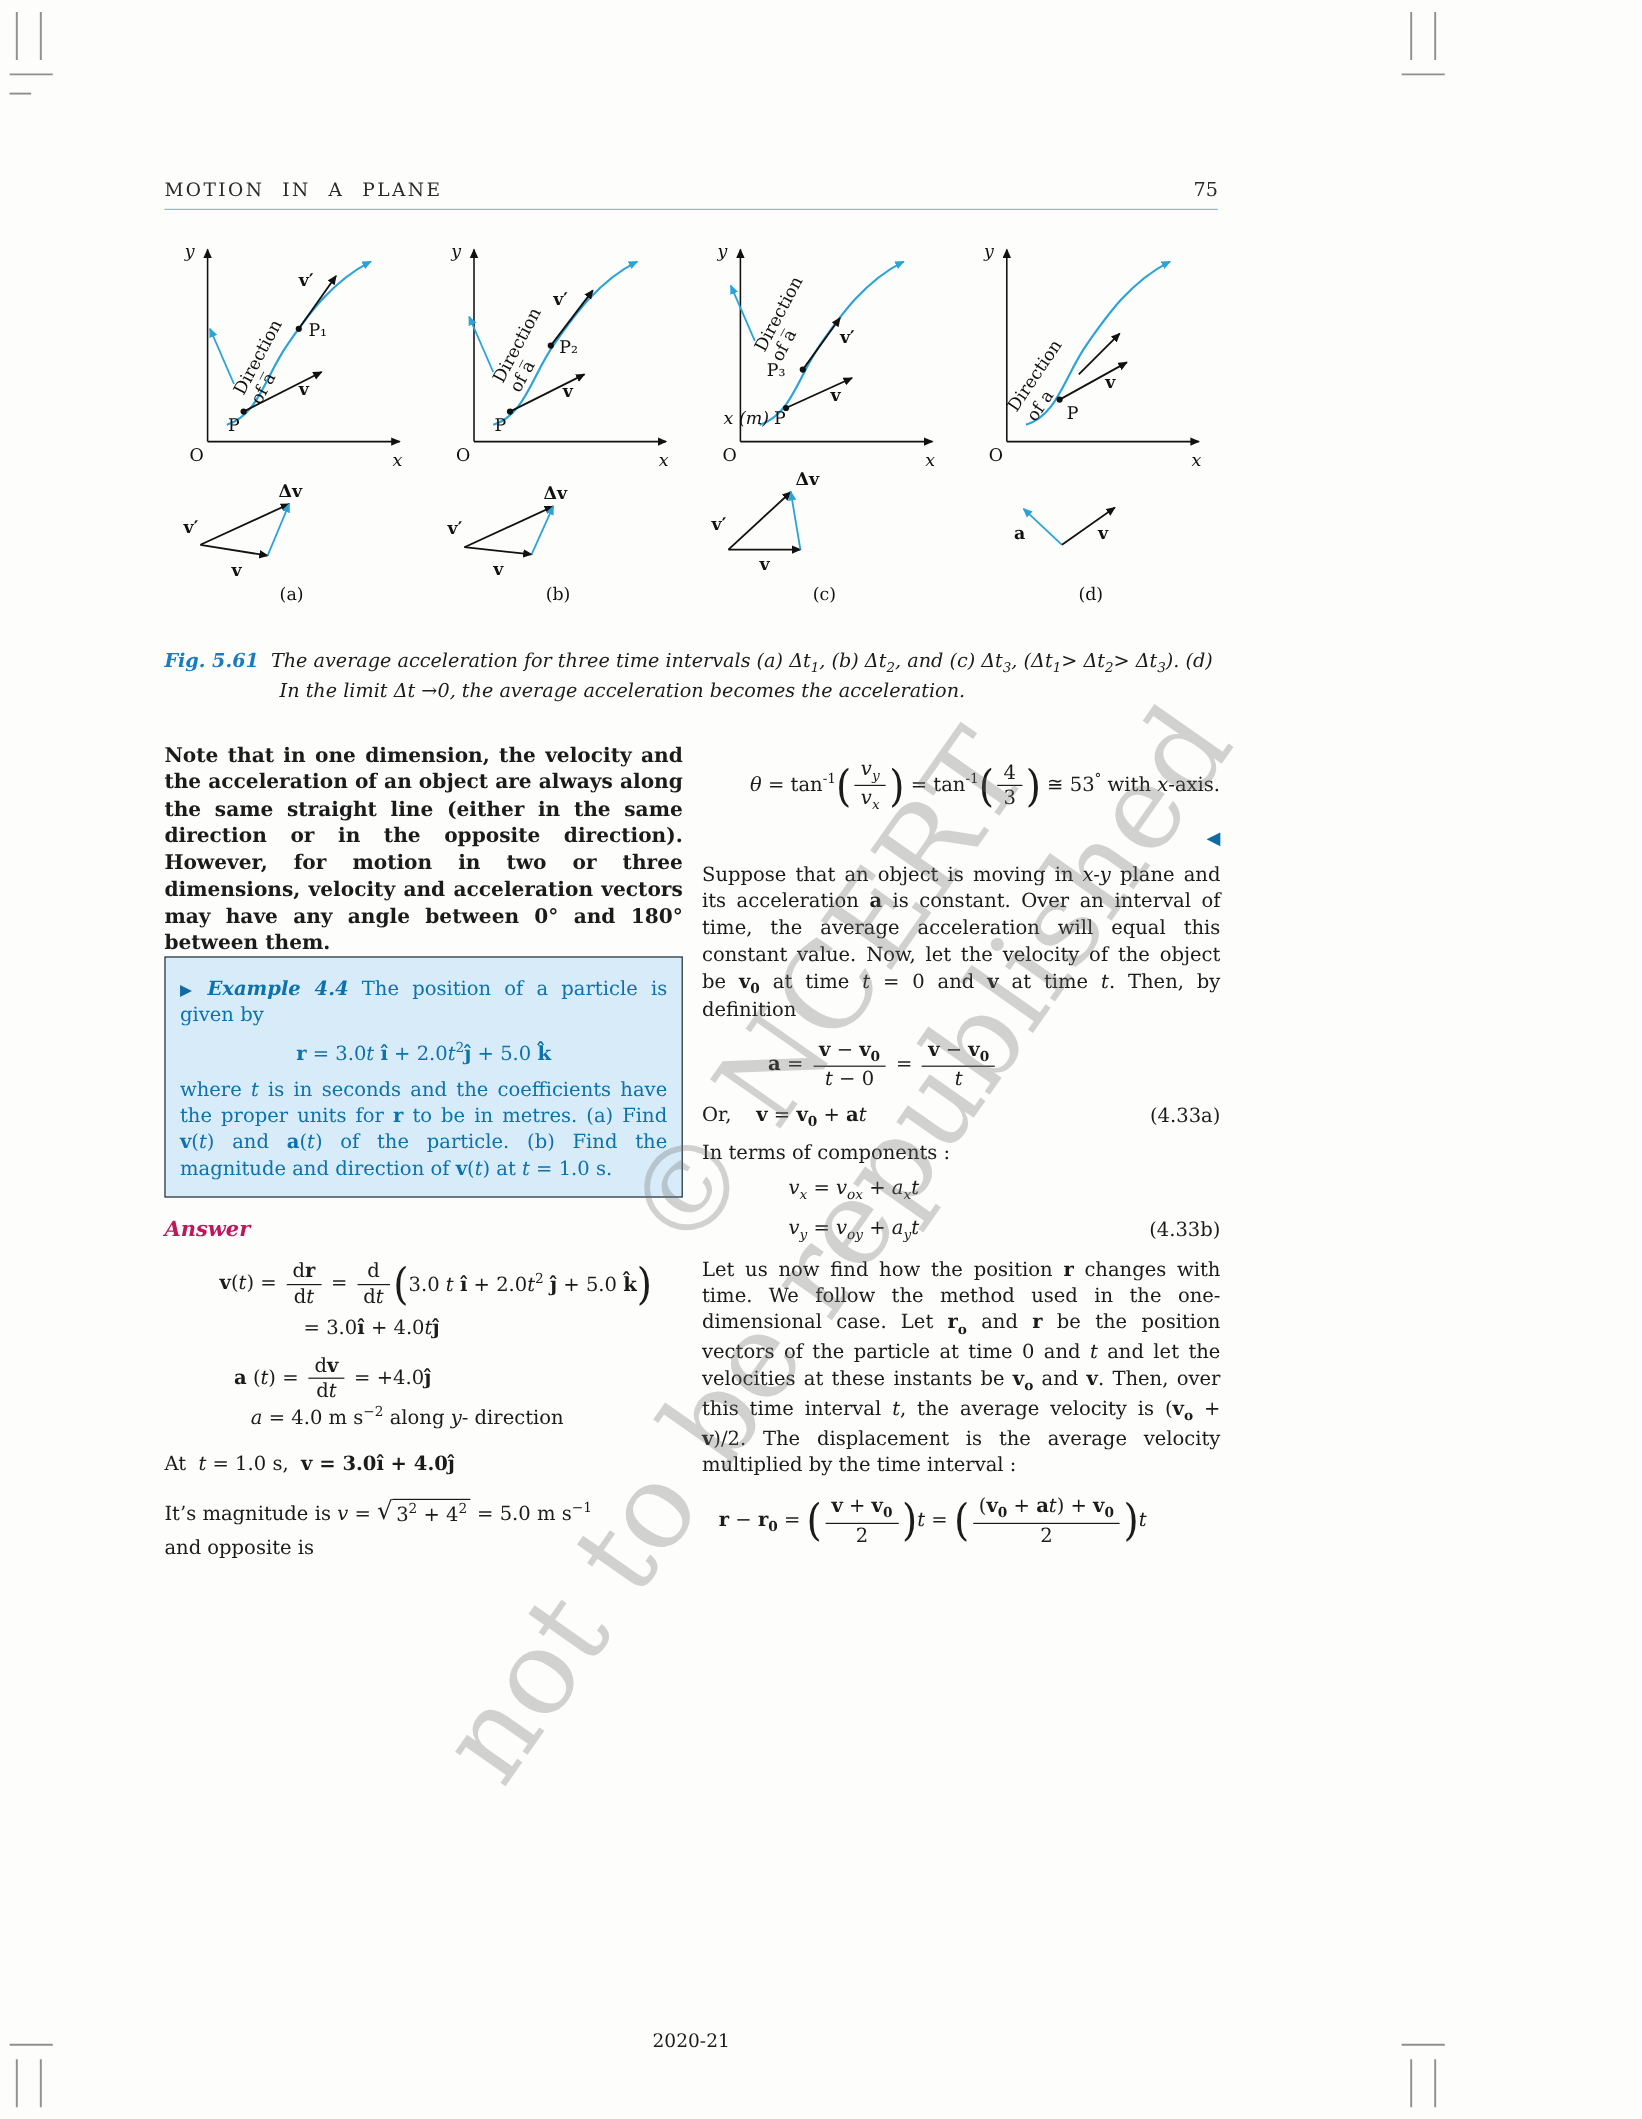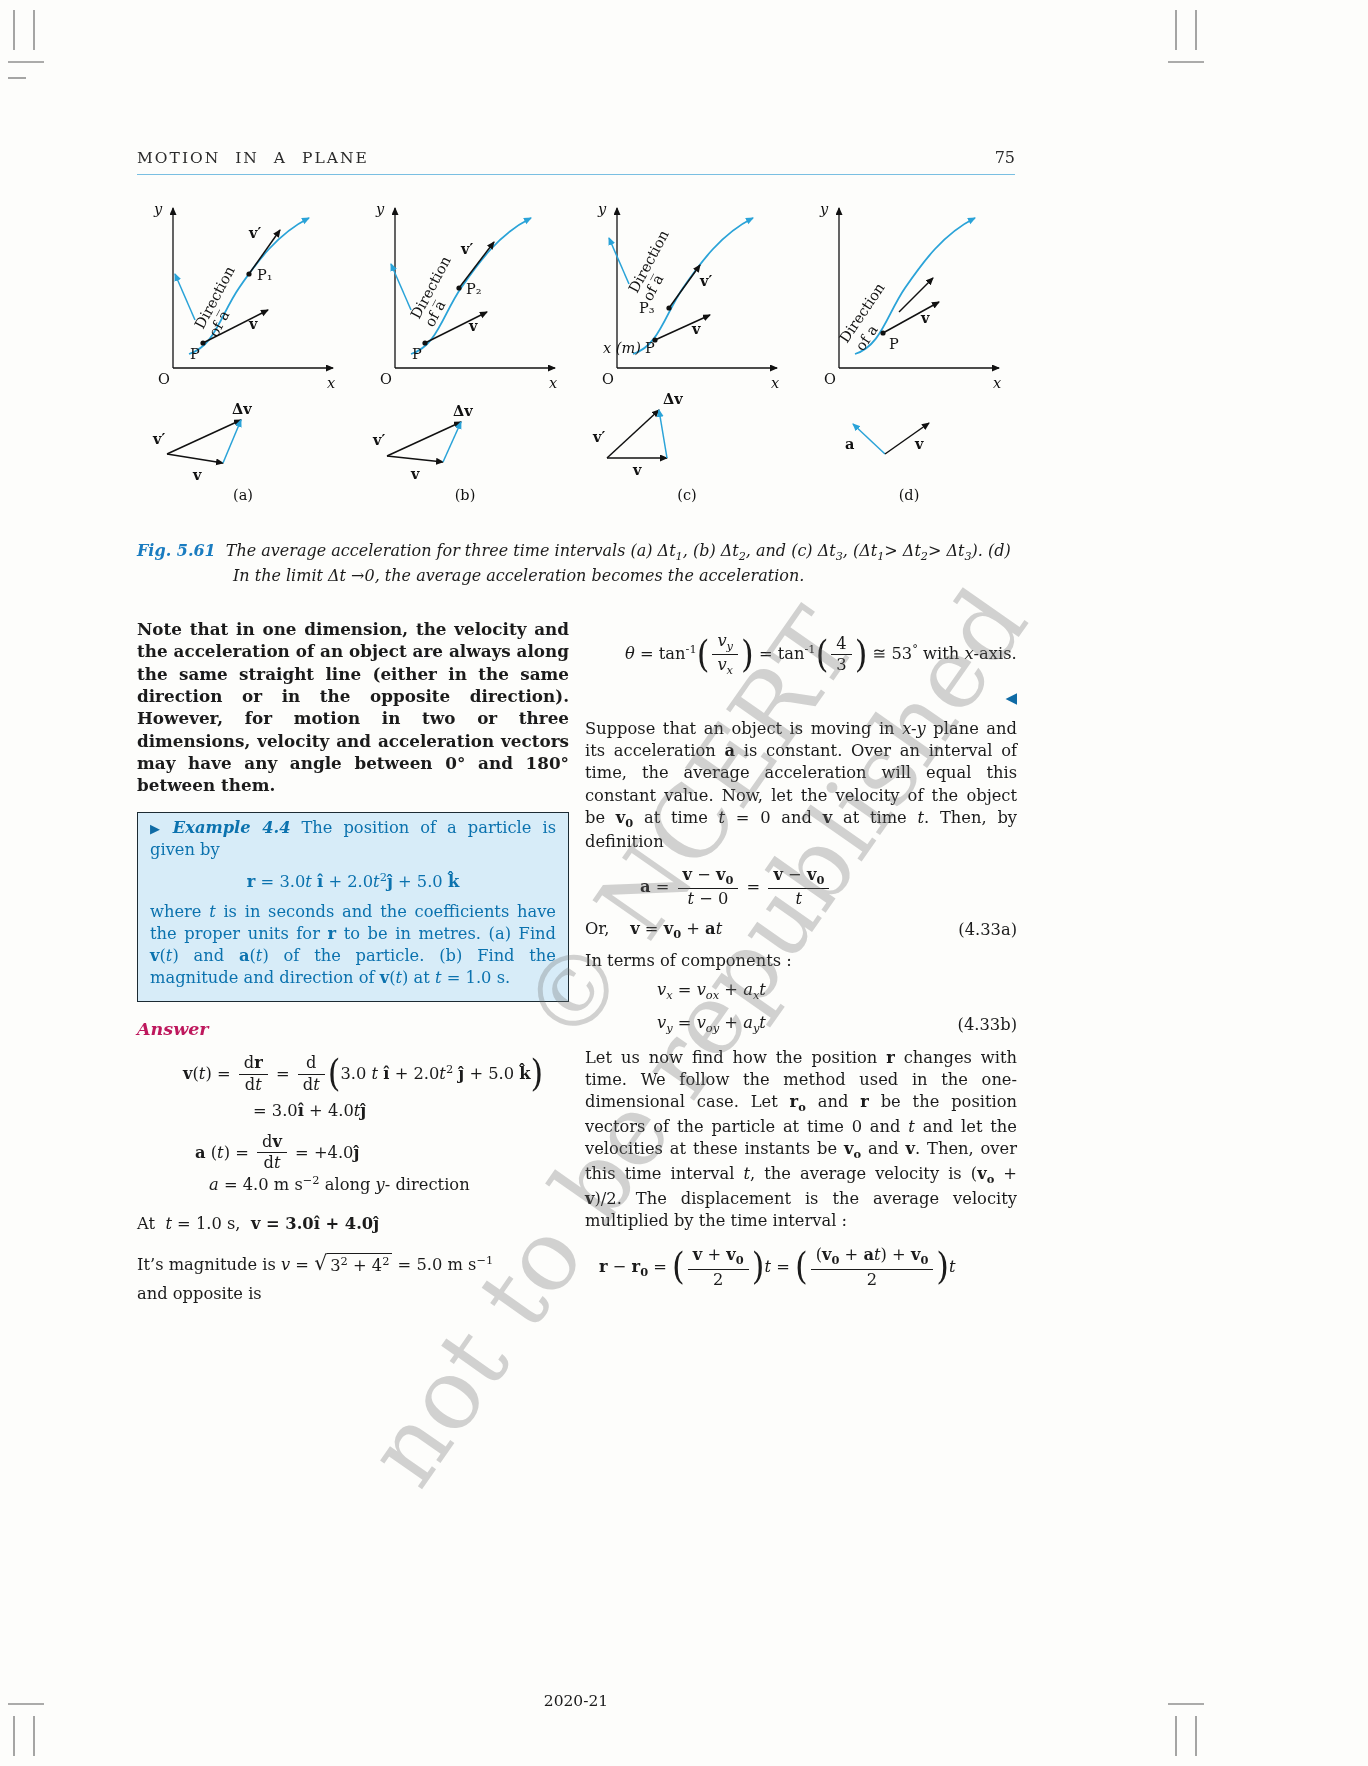--- a/index.html
+++ b/index.html
@@ -34,22 +34,22 @@
     padding-left:96px; text-align:left;
   }
   .fig-tag{ margin-left:-96px; padding-right:10px; font-weight:bold; color:#1a7cc0; }
   
   .col{ position:absolute; width:432px; font-size:16.3px; line-height:1.36; text-align:justify; }
   .col-left{ left:137px; top:618px; }
   .col-right{ left:585px; top:632px; }
   .note{ font-weight:bold; font-size:16.8px; line-height:1.33; }
   
   .example-box{
-    margin-top:15px; border:1.6px solid #1c2b33; background:#d7ecf8;
-    padding:4px 12px 12px; color:#0b72ae; font-size:16.3px; position:relative;
+    border:1.6px solid #1c2b33; background:#d7ecf8;
+    padding:15px 12px 12px; color:#0b72ae; font-size:16.3px; position:relative;
   }
   .ex-marker{ color:#0f6ba5; font-size:13px; margin-right:7px; }
   .ex-title{ font-weight:bold; font-style:italic; }
   .ex-eq{ text-align:center; margin:9px 0 7px; }
   .answer-label{ margin-top:16px; font-weight:bold; font-style:italic; color:#be185d; font-size:17.5px; text-align:left; }
   
   .eq{ white-space:pre-wrap; text-align:left; }
   .eq1{ margin-left:46px; margin-top:12px; }
   .eq2{ margin-left:116px; margin-top:6px; }
   .eq3{ margin-left:58px; margin-top:10px; }

